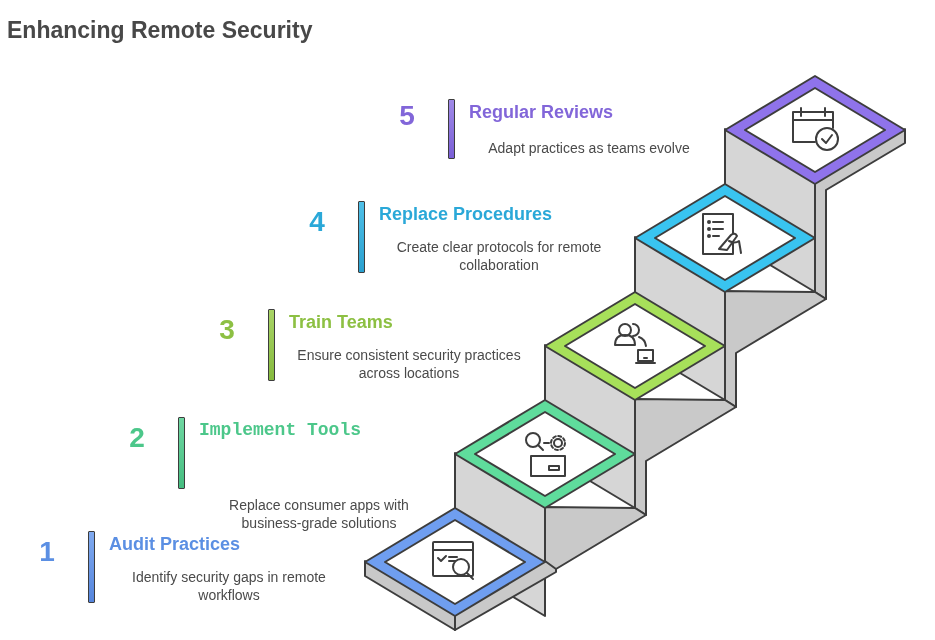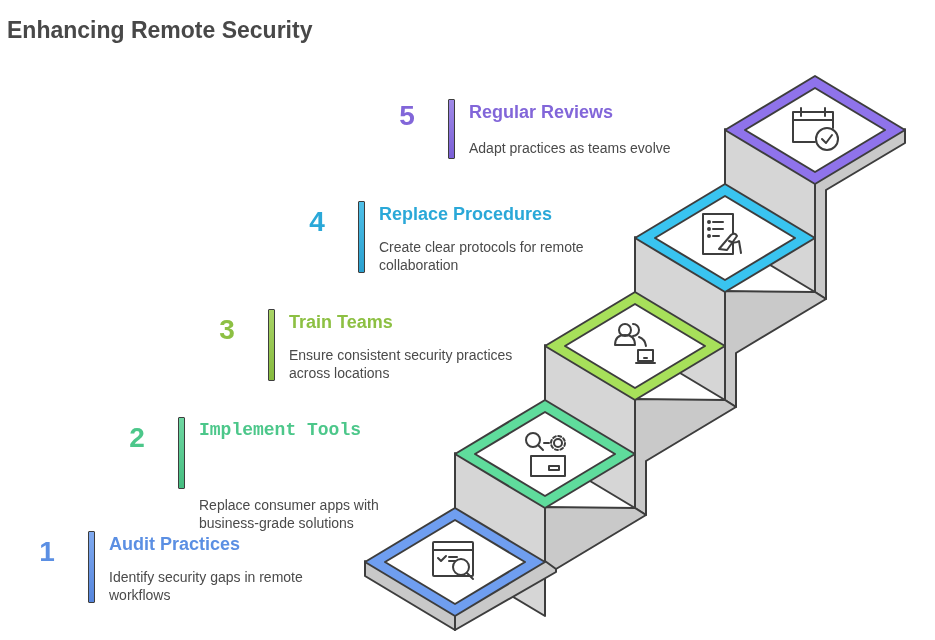--- a/index.html
+++ b/index.html
@@ -3,21 +3,21 @@
   <meta charset="utf-8">
   <style>
     html, body { margin: 0; padding: 0; background: #ffffff; }
     body { width: 935px; height: 640px; position: relative; overflow: hidden;
            font-family: "Liberation Sans", sans-serif; }
     .title { position: absolute; left: 0; width: 935px; top: 17px; text-align: left;
              font-size: 23px; font-weight: bold; color: #484848; margin-left: 7px; }
     .step-num { position: absolute; font-size: 28px; font-weight: bold; width: 30px; text-align: center; }
     .step-bar { position: absolute; width: 5px; border: 1.5px solid #3d3d3d; border-radius: 1px; }
     .step-title { position: absolute; font-size: 18px; font-weight: bold; white-space: nowrap; text-align: right; }
-    .step-desc { position: absolute; font-size: 14px; color: #4a4a4a; line-height: 18px; width: 240px; }
+    .step-desc { position: absolute; font-size: 14px; color: #4a4a4a; line-height: 18px; width: 240px; text-align: center; }
     svg.stairs { position: absolute; left: 0; top: 0; }
   </style>
 </head>
 <body>
 
 <div class="title">Enhancing Remote Security</div>
 
 <div>
   <div class="step-num" style="left:392px;top:100px;color:#8266d9;">5</div>
   <div class="step-bar" style="left:448px;top:99px;height:58px;background:linear-gradient(#a08ae8,#7a5fd6);"></div>

